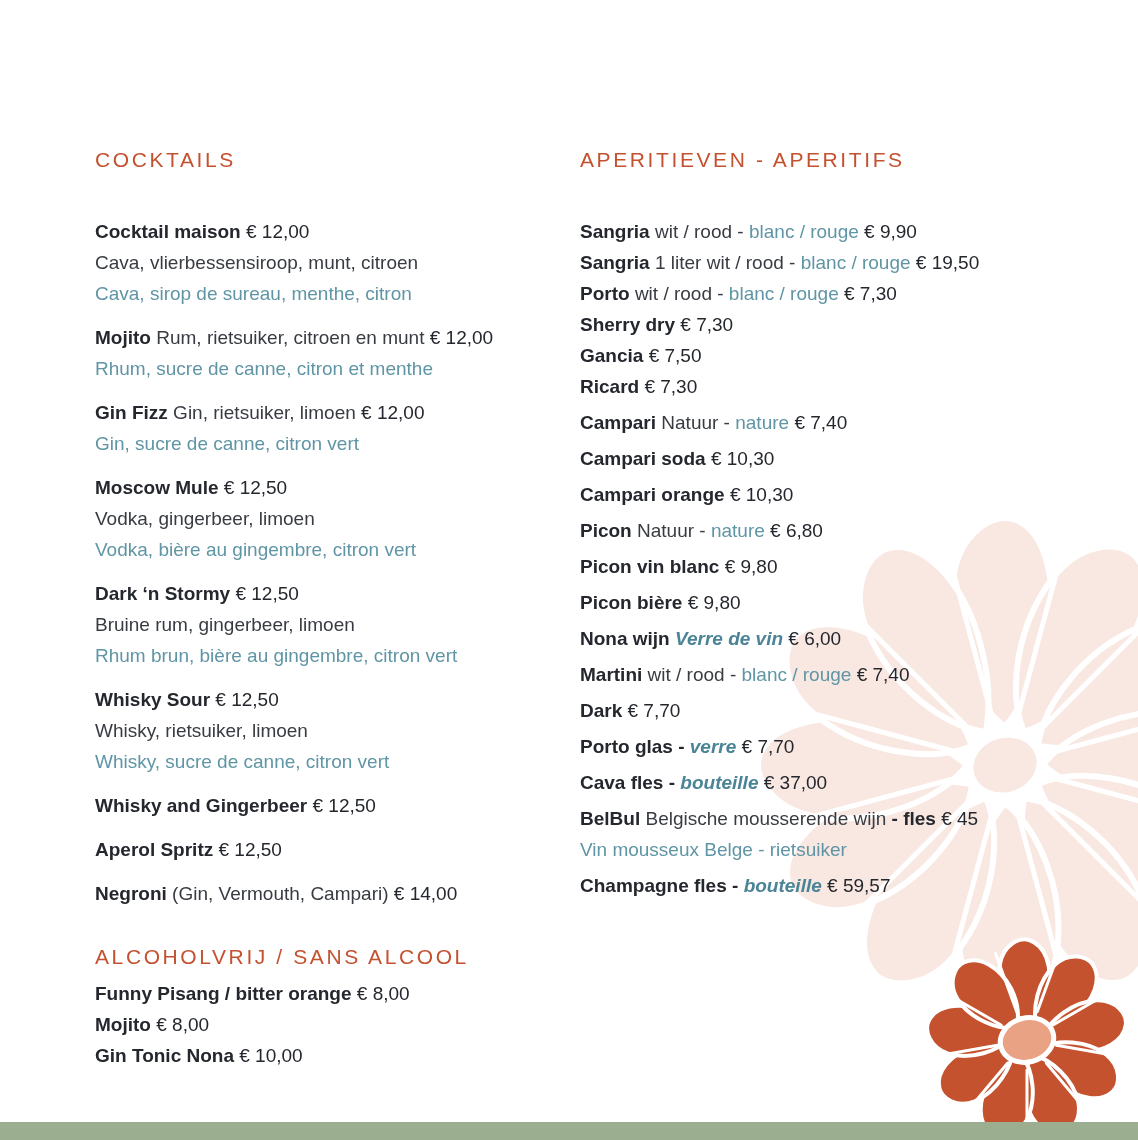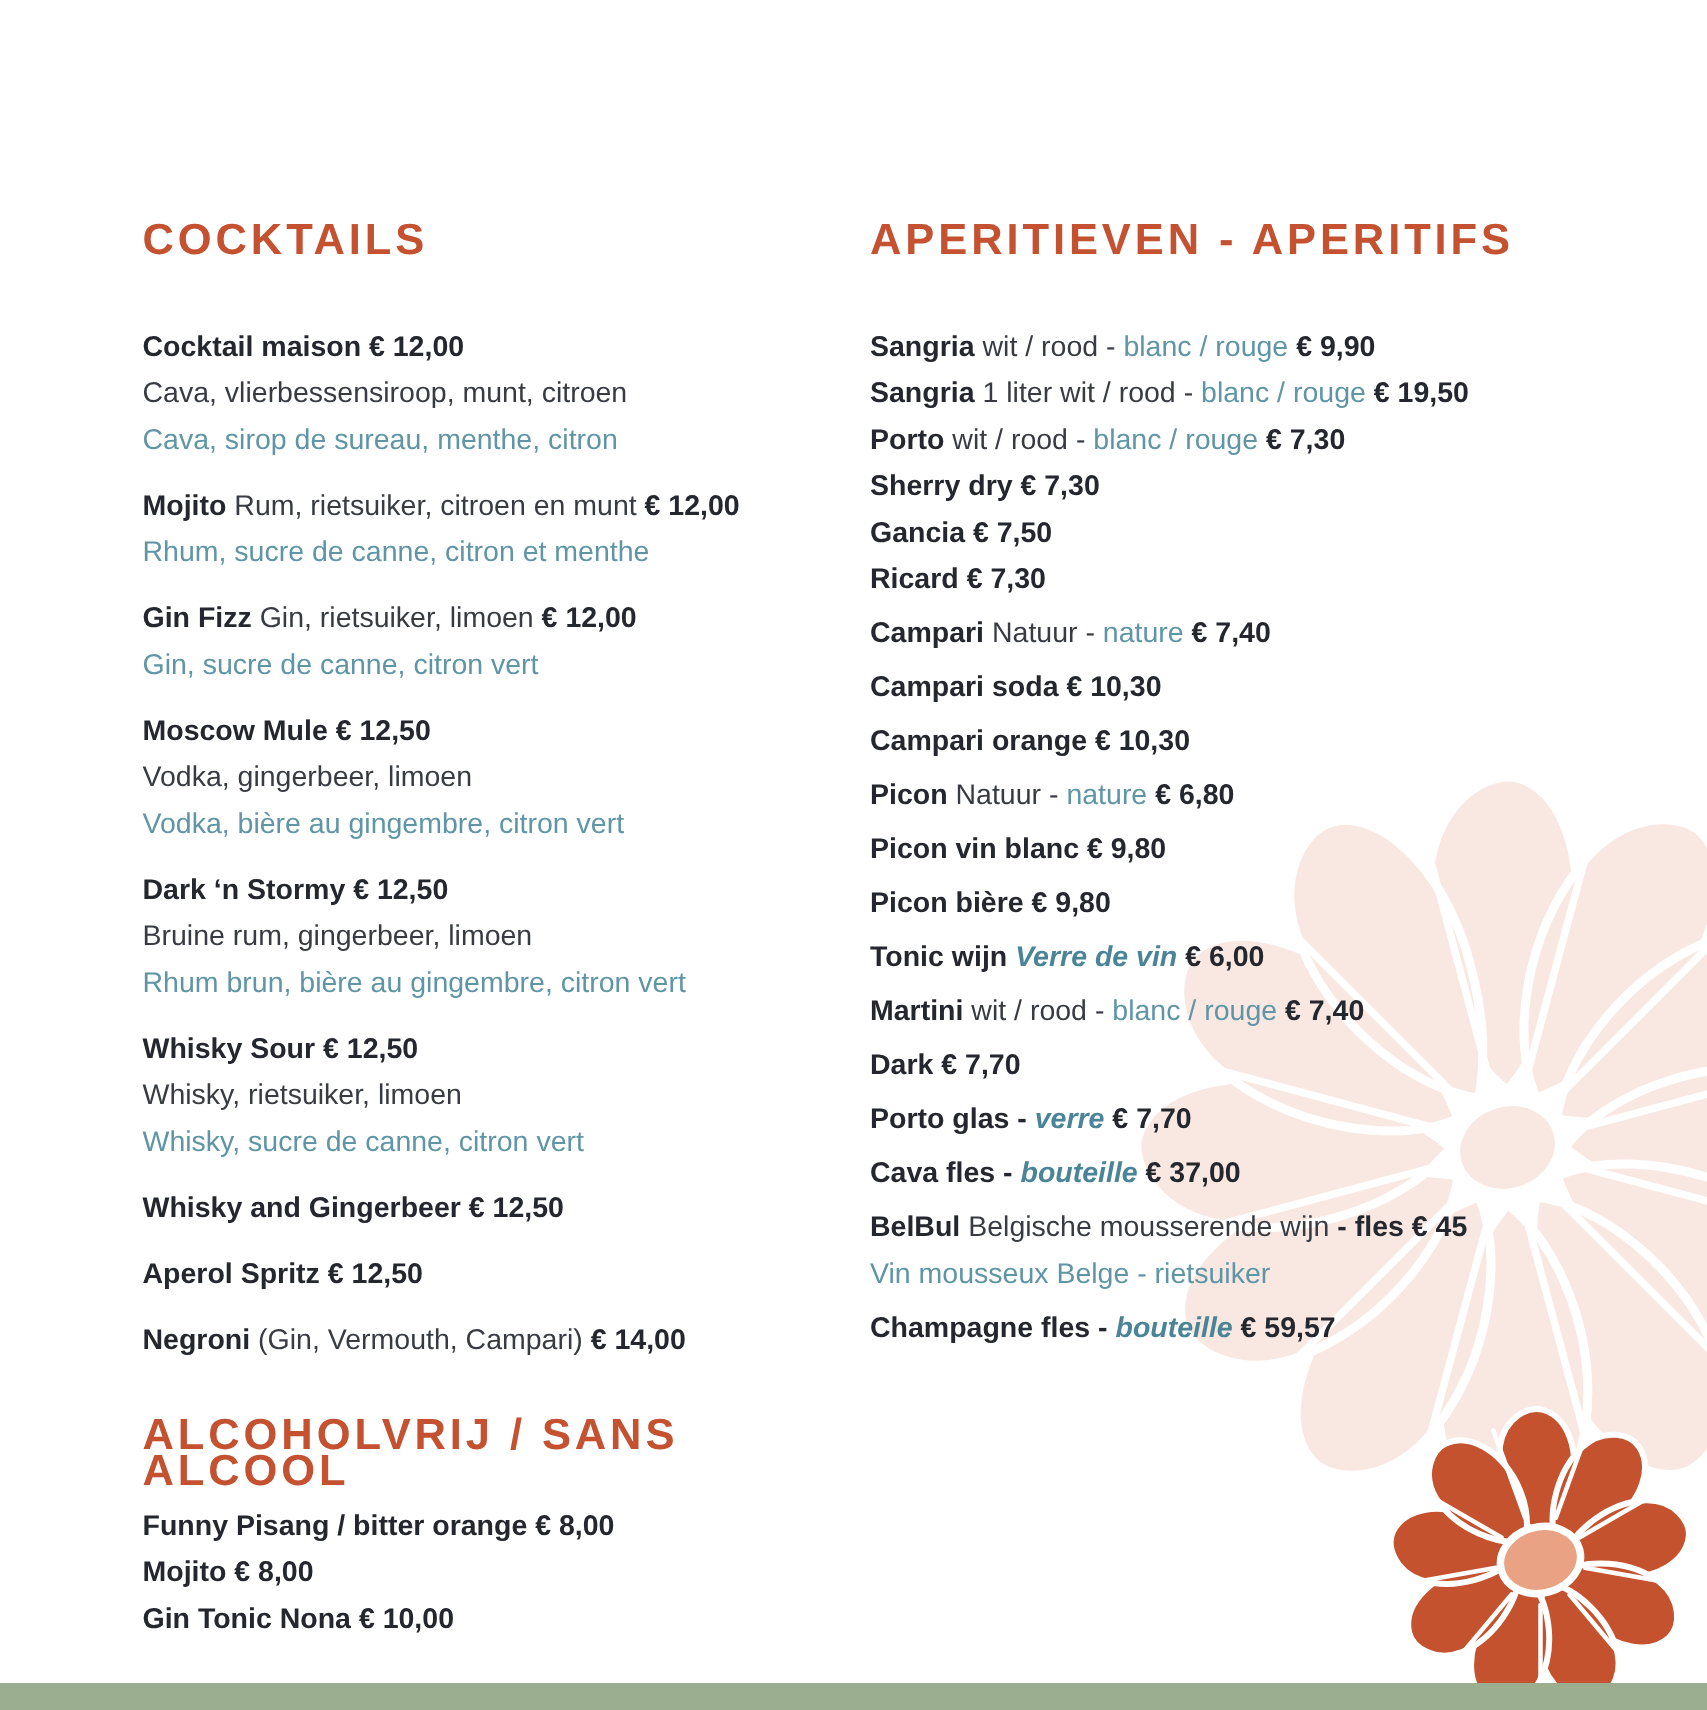--- a/index.html
+++ b/index.html
@@ -8,32 +8,32 @@
     background:#ffffff;
     font-family:"Liberation Sans","DejaVu Sans",sans-serif;
     --orange:#c4512f; --dark:#24272d; --regular:#383c42;
     --teal:#5f95a5; --teal-dark:#4a8496;
     --green:#9bae90; --pale:#f8e8e1; --fl-orange:#c5522f; --fl-center:#e9a283;
   }
   .col{position:absolute;z-index:2;top:148px;}
   #left-col{left:95px;width:478px;}
   #right-col{left:580px;width:558px;}
   h2.hdr{
-    font-size:29px;line-height:24px;font-weight:700;letter-spacing:2.6px;
+    font-size:21px;line-height:24px;font-weight:400;letter-spacing:2.6px;
     color:var(--orange);margin:0 0 44px 0;
   }
   section + section h2.hdr{margin-top:36px;margin-bottom:9px;}
   .line{margin:0;font-size:19px;line-height:31px;white-space:nowrap;color:var(--regular);}
   .item + .item{margin-top:13px;}
   #right-col .item + .item{margin-top:5px;}
   .t-b{font-weight:700;color:var(--dark);}
   .t-r{color:var(--regular);}
   .t-t{color:var(--teal);}
   .t-ti{color:var(--teal-dark);font-weight:700;font-style:italic;}
-  .t-price{font-weight:700;color:var(--dark);}
+  .t-price{font-weight:400;color:var(--dark);}
   #footer-bar{position:absolute;left:0;top:1122px;width:1138px;height:18px;background:var(--green);z-index:3;}
   .flower{position:absolute;}
   #flower-pale{left:745px;top:505px;z-index:0;}
   #flower-orange{left:917px;top:930px;z-index:1;}
   #flower-pale .petal, #flower-pale .center-blob{fill:var(--pale);}
   #flower-orange .petal{fill:var(--fl-orange);}
   #flower-orange .center-blob{fill:var(--fl-center);}
 </style>
 </head>
 <body style="--orange: #c4512f; --dark: #24272d; --regular: #383c42; --teal: #5f95a5; --teal-dark: #4a8496; --green: #9bae90; --pale: #f8e8e1; --fl-orange: #c5522f; --fl-center: #e9a283;">
@@ -175,21 +175,21 @@
       <div class="item">
         <p class="line"><span class="t-b">Picon</span><span class="t-r"> Natuur - </span><span class="t-t">nature</span><span class="t-price"> € 6,80</span></p>
       </div>
       <div class="item">
         <p class="line"><span class="t-b">Picon vin blanc</span><span class="t-price"> € 9,80</span></p>
       </div>
       <div class="item">
         <p class="line"><span class="t-b">Picon bière</span><span class="t-price"> € 9,80</span></p>
       </div>
       <div class="item">
-        <p class="line"><span class="t-b">Tonic wijn </span><span class="t-ti">Verre de vin</span><span class="t-price"> € 6,00</span></p>
+        <p class="line"><span class="t-b">Nona wijn </span><span class="t-ti">Verre de vin</span><span class="t-price"> € 6,00</span></p>
       </div>
       <div class="item">
         <p class="line"><span class="t-b">Martini</span><span class="t-r"> wit / rood - </span><span class="t-t">blanc / rouge</span><span class="t-price"> € 7,40</span></p>
       </div>
       <div class="item">
         <p class="line"><span class="t-b">Dark</span><span class="t-price"> € 7,70</span></p>
       </div>
       <div class="item">
         <p class="line"><span class="t-b">Porto glas - </span><span class="t-ti">verre</span><span class="t-price"> € 7,70</span></p>
       </div>

